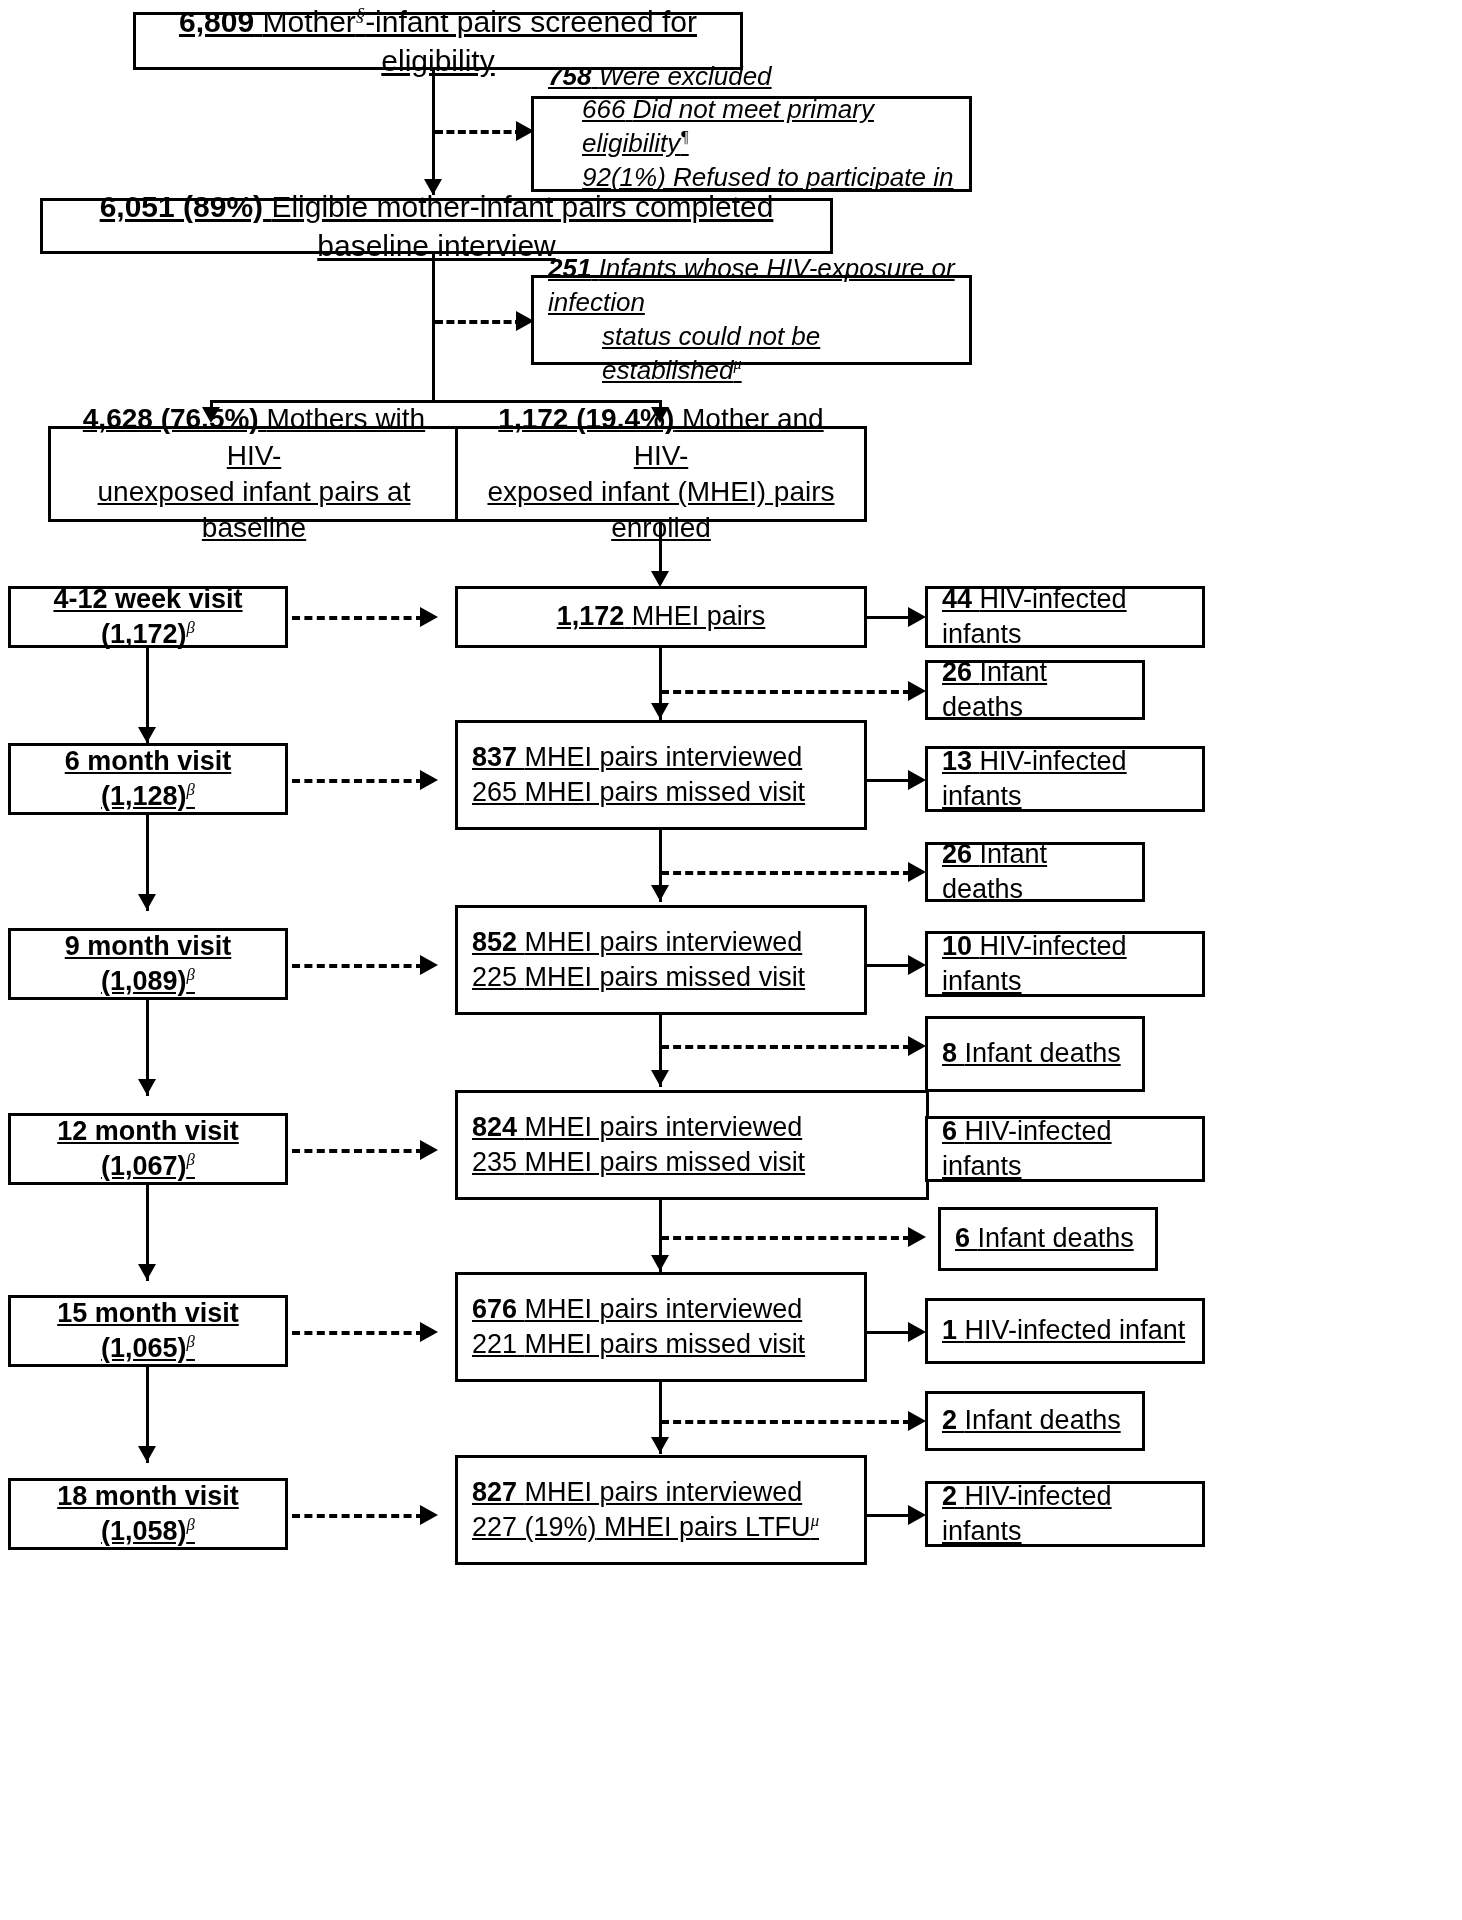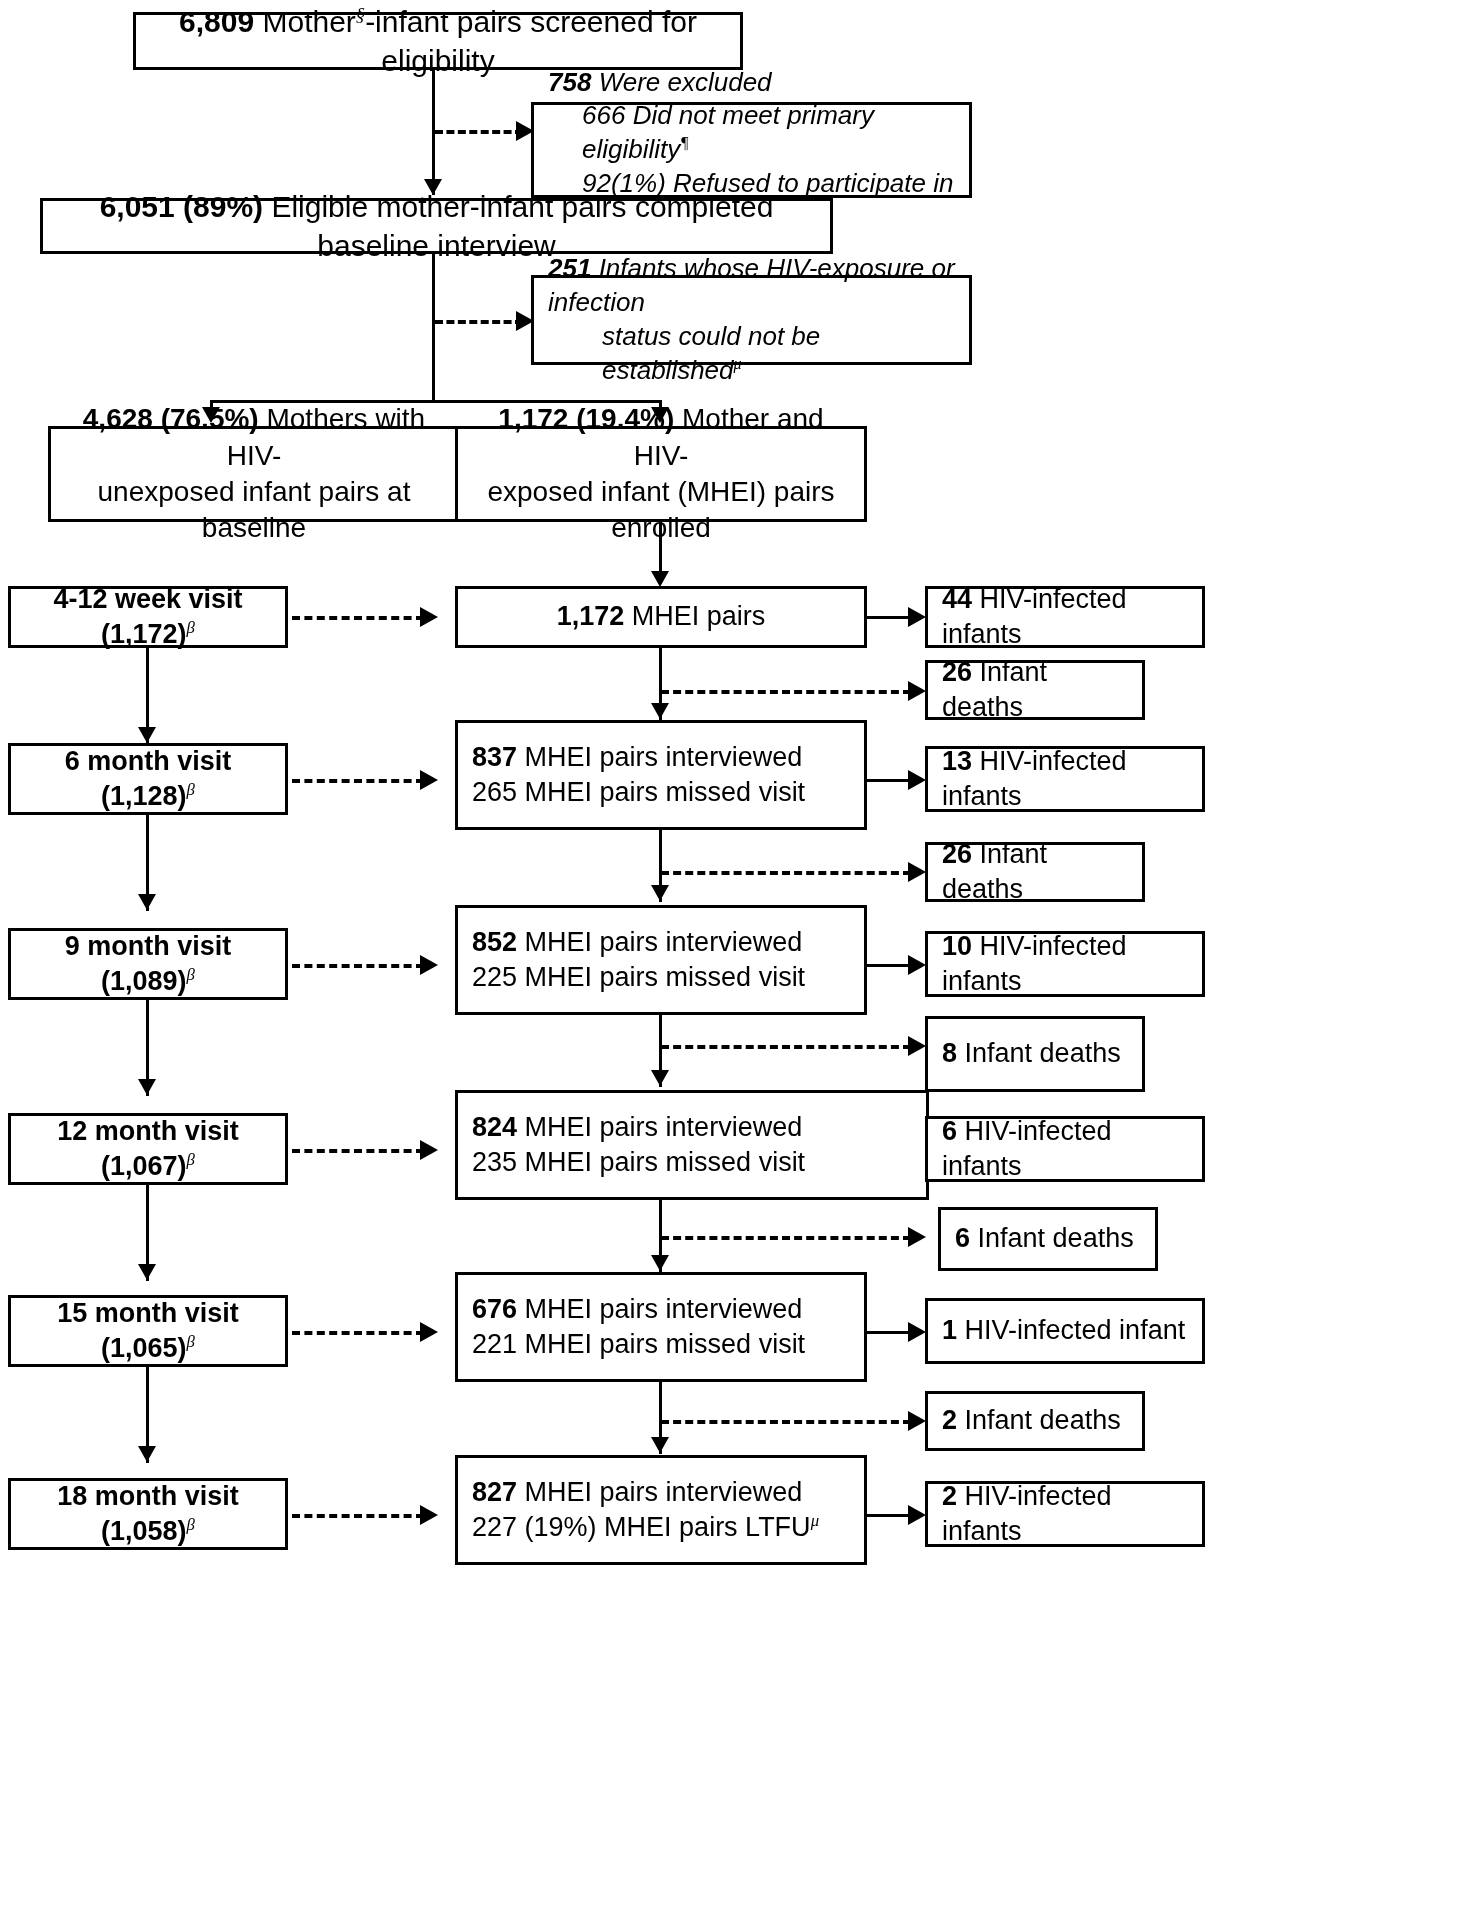--- a/index.html
+++ b/index.html
@@ -11,21 +11,21 @@
     box-sizing:border-box;
     border:3px solid #000;
     background:#fff;
     display:flex;
     align-items:center;
     justify-content:center;
     text-align:center;
     line-height:1.30;
     z-index:5;
   }
-  .box .inner{width:100%;padding:0 10px;box-sizing:border-box;}
+  .box .inner{width:100%;padding:0 10px;box-sizing:border-box;text-decoration:underline;}
   .box.left-align .inner{text-align:left;padding-left:14px;}
   .b{font-weight:bold;}
   .ital{font-style:italic;}
   sup{font-size:.62em;vertical-align:super;line-height:0;}
   .sup-serif{font-family:"Liberation Serif",serif;font-style:italic;}
 
   
   .vline{position:absolute;background:#000;width:3px;z-index:1;}
   .hline{position:absolute;background:#000;height:3px;z-index:1;}
   .dash-h{position:absolute;height:0;border-top:4px dashed #000;z-index:1;}
@@ -51,21 +51,21 @@
       <span>Mother</span><sup class="sup-serif">§</sup><span>-infant pairs screened for eligibility</span>
     </span>
   </div>
 
   <div class="vline" style="left:432px;top:70px;height:125px;"></div>
   <div class="arrow-d" style="left:425px;top:178px;"></div>
 
   <div class="dash-h" style="left:435px;top:130px;width:88px;"></div>
   <div class="arrow-r" style="left:516px;top:121px;"></div>
 
-  <div class="box left-align t26" style="left:531px;top:102px;width:441px;height:96px;">
+  <div class="box left-align t26" style="left:531px;top:96px;width:441px;height:96px;">
     <span class="inner">
       <div><span class="b ital">758</span>
         <span class="ital">Were excluded</span></div>
       <div style="padding-left:34px;"><span class="ital">666</span>
         <span class="ital">Did not meet primary eligibility</span><sup class="sup-serif">¶</sup></div>
       <div style="padding-left:34px;"><span class="ital">92(1%)</span>
         <span class="ital">Refused to participate in the study</span></div>
     </span>
   </div>
 

